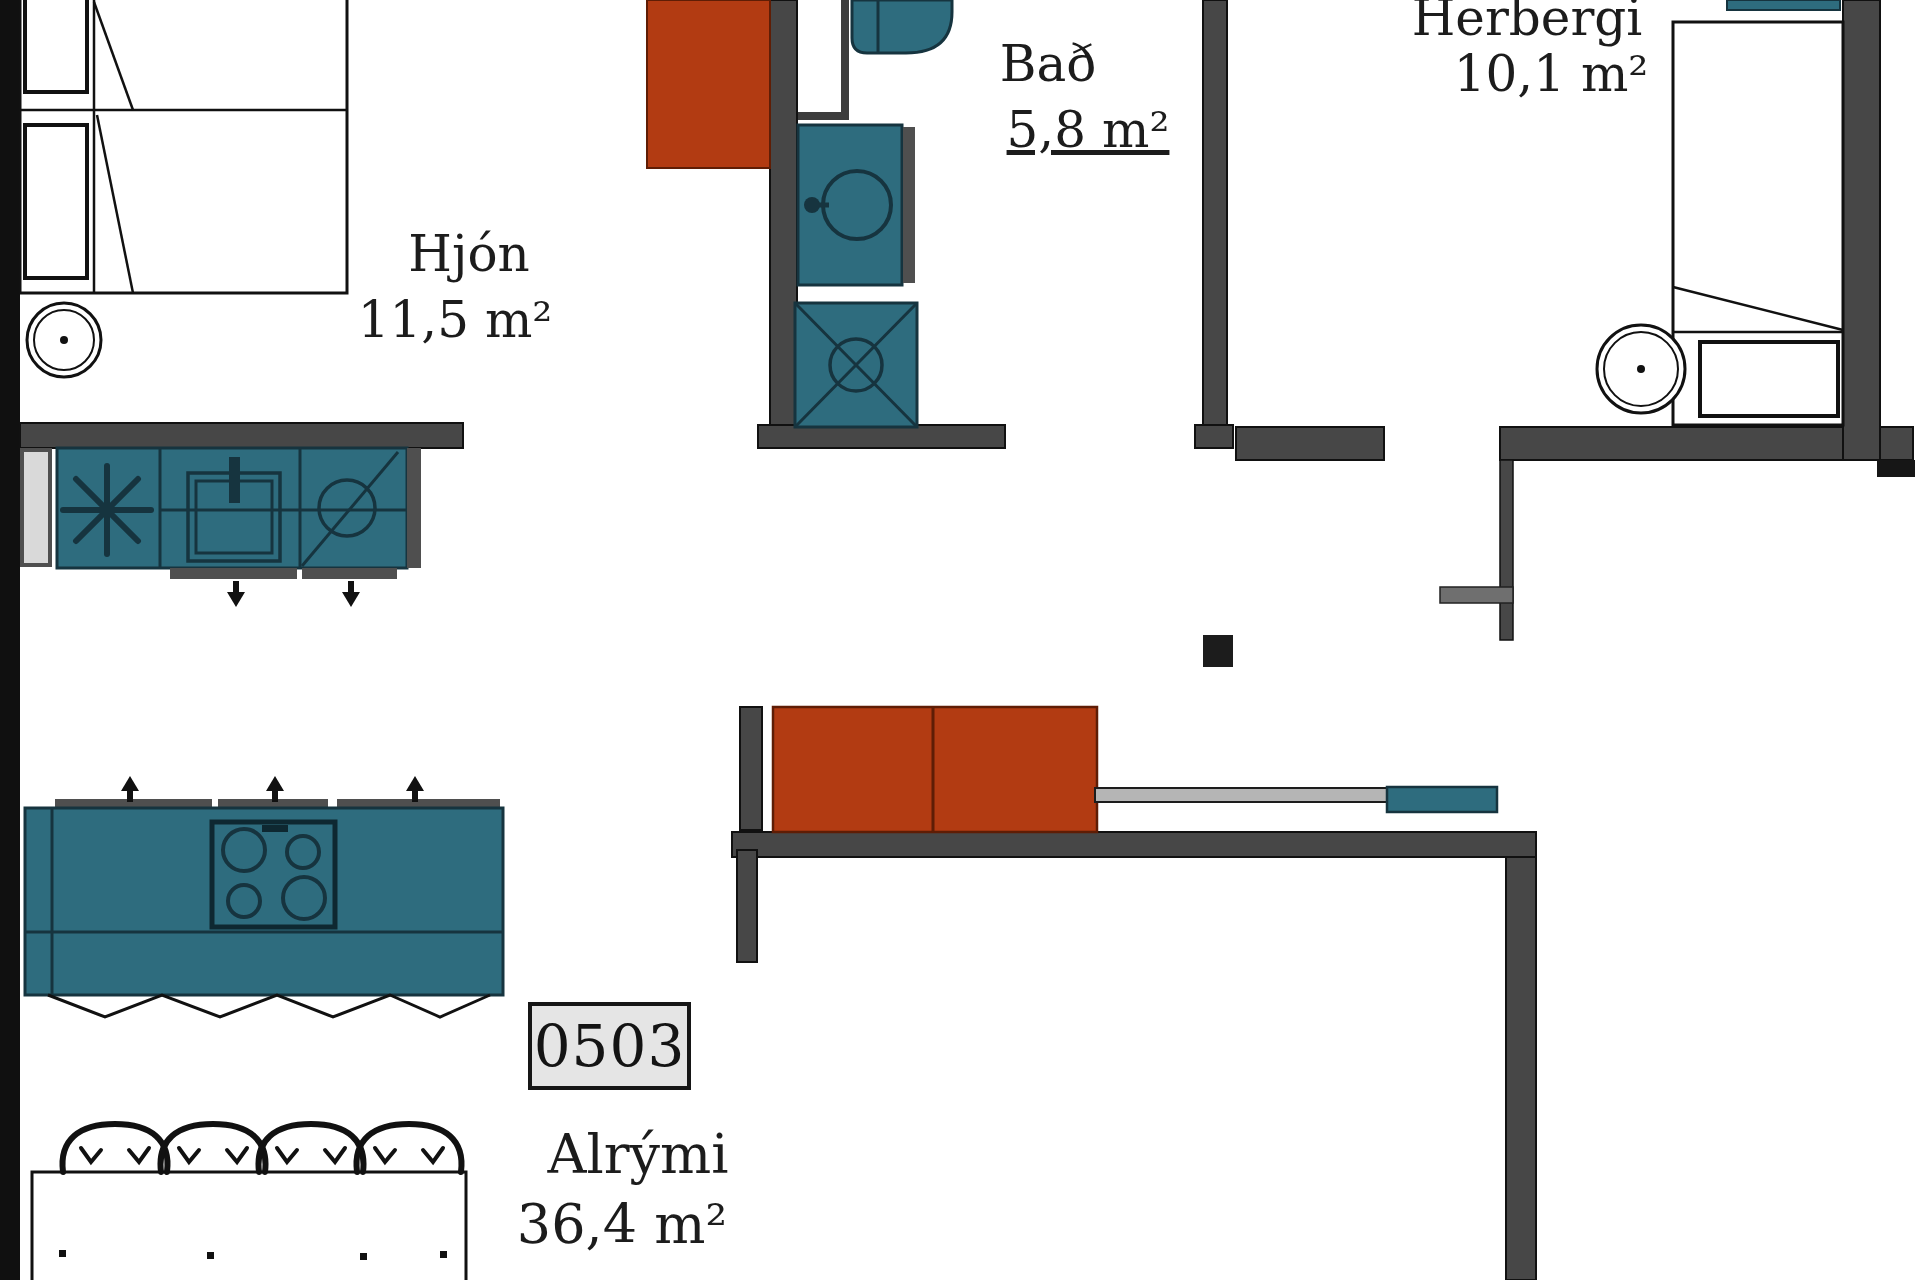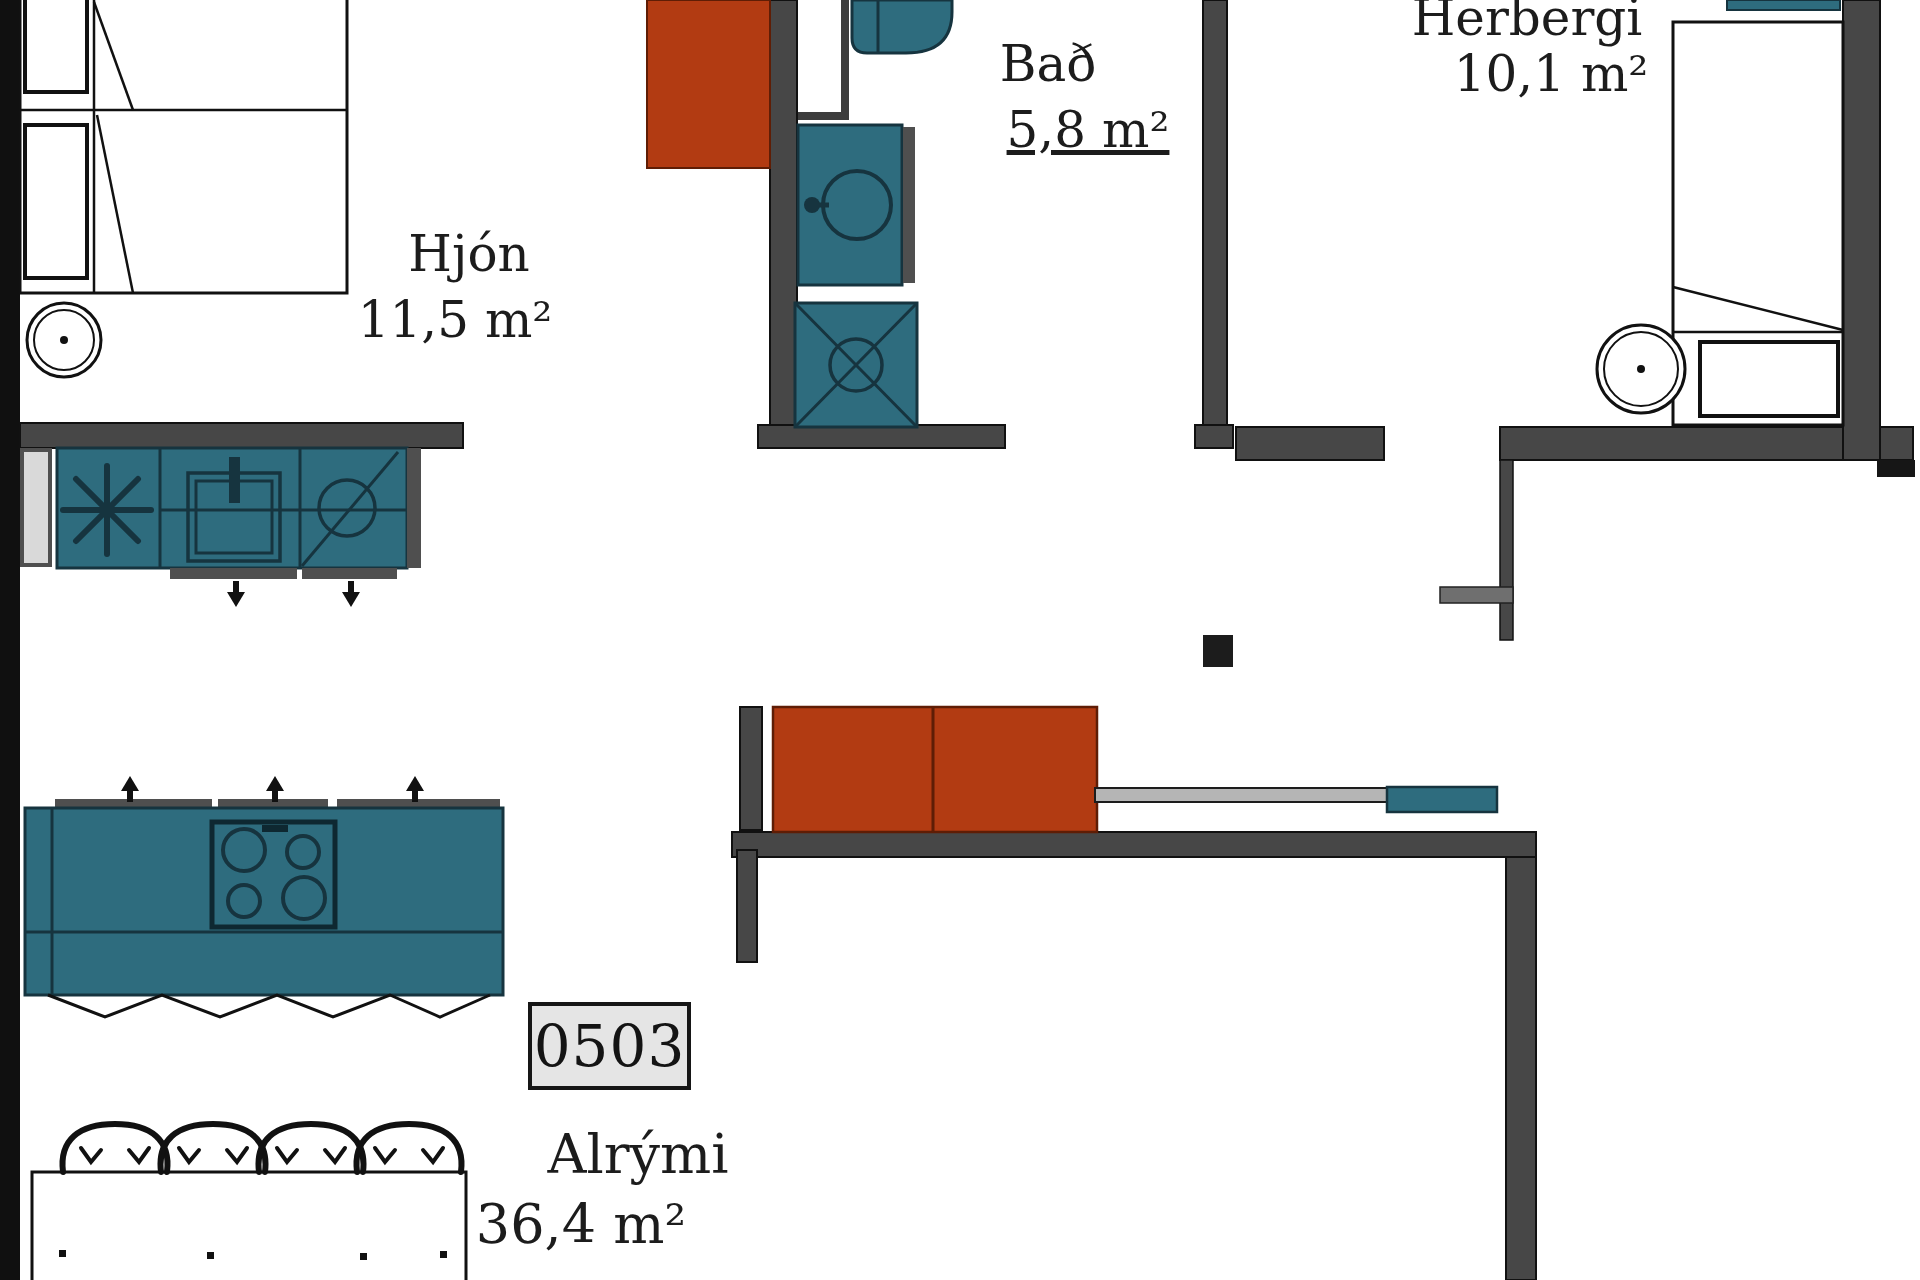--- a/index.html
+++ b/index.html
@@ -187,15 +187,15 @@
   <div class="label room-area" style="left:1088px;top:102px;text-decoration:underline;">5,8 m²</div>
 
   <div class="label room-name" style="left:1527px;top:-10px;">Herbergi</div>
   <div class="label room-area" style="left:1507px;top:46px;margin-left:44px;">10,1 m²</div>
 
   <div id="unit-box">
     <span>0503</span>
   </div>
 
   <div class="label big" style="left:617px;top:1124px;margin-left:21px;">Alrými</div>
-  <div class="label big" style="left:581px;top:1194px;">36,4 m²</div>
+  <div class="label big" style="left:622px;top:1194px;">36,4 m²</div>
 
 </div>
 
 </body></html>

